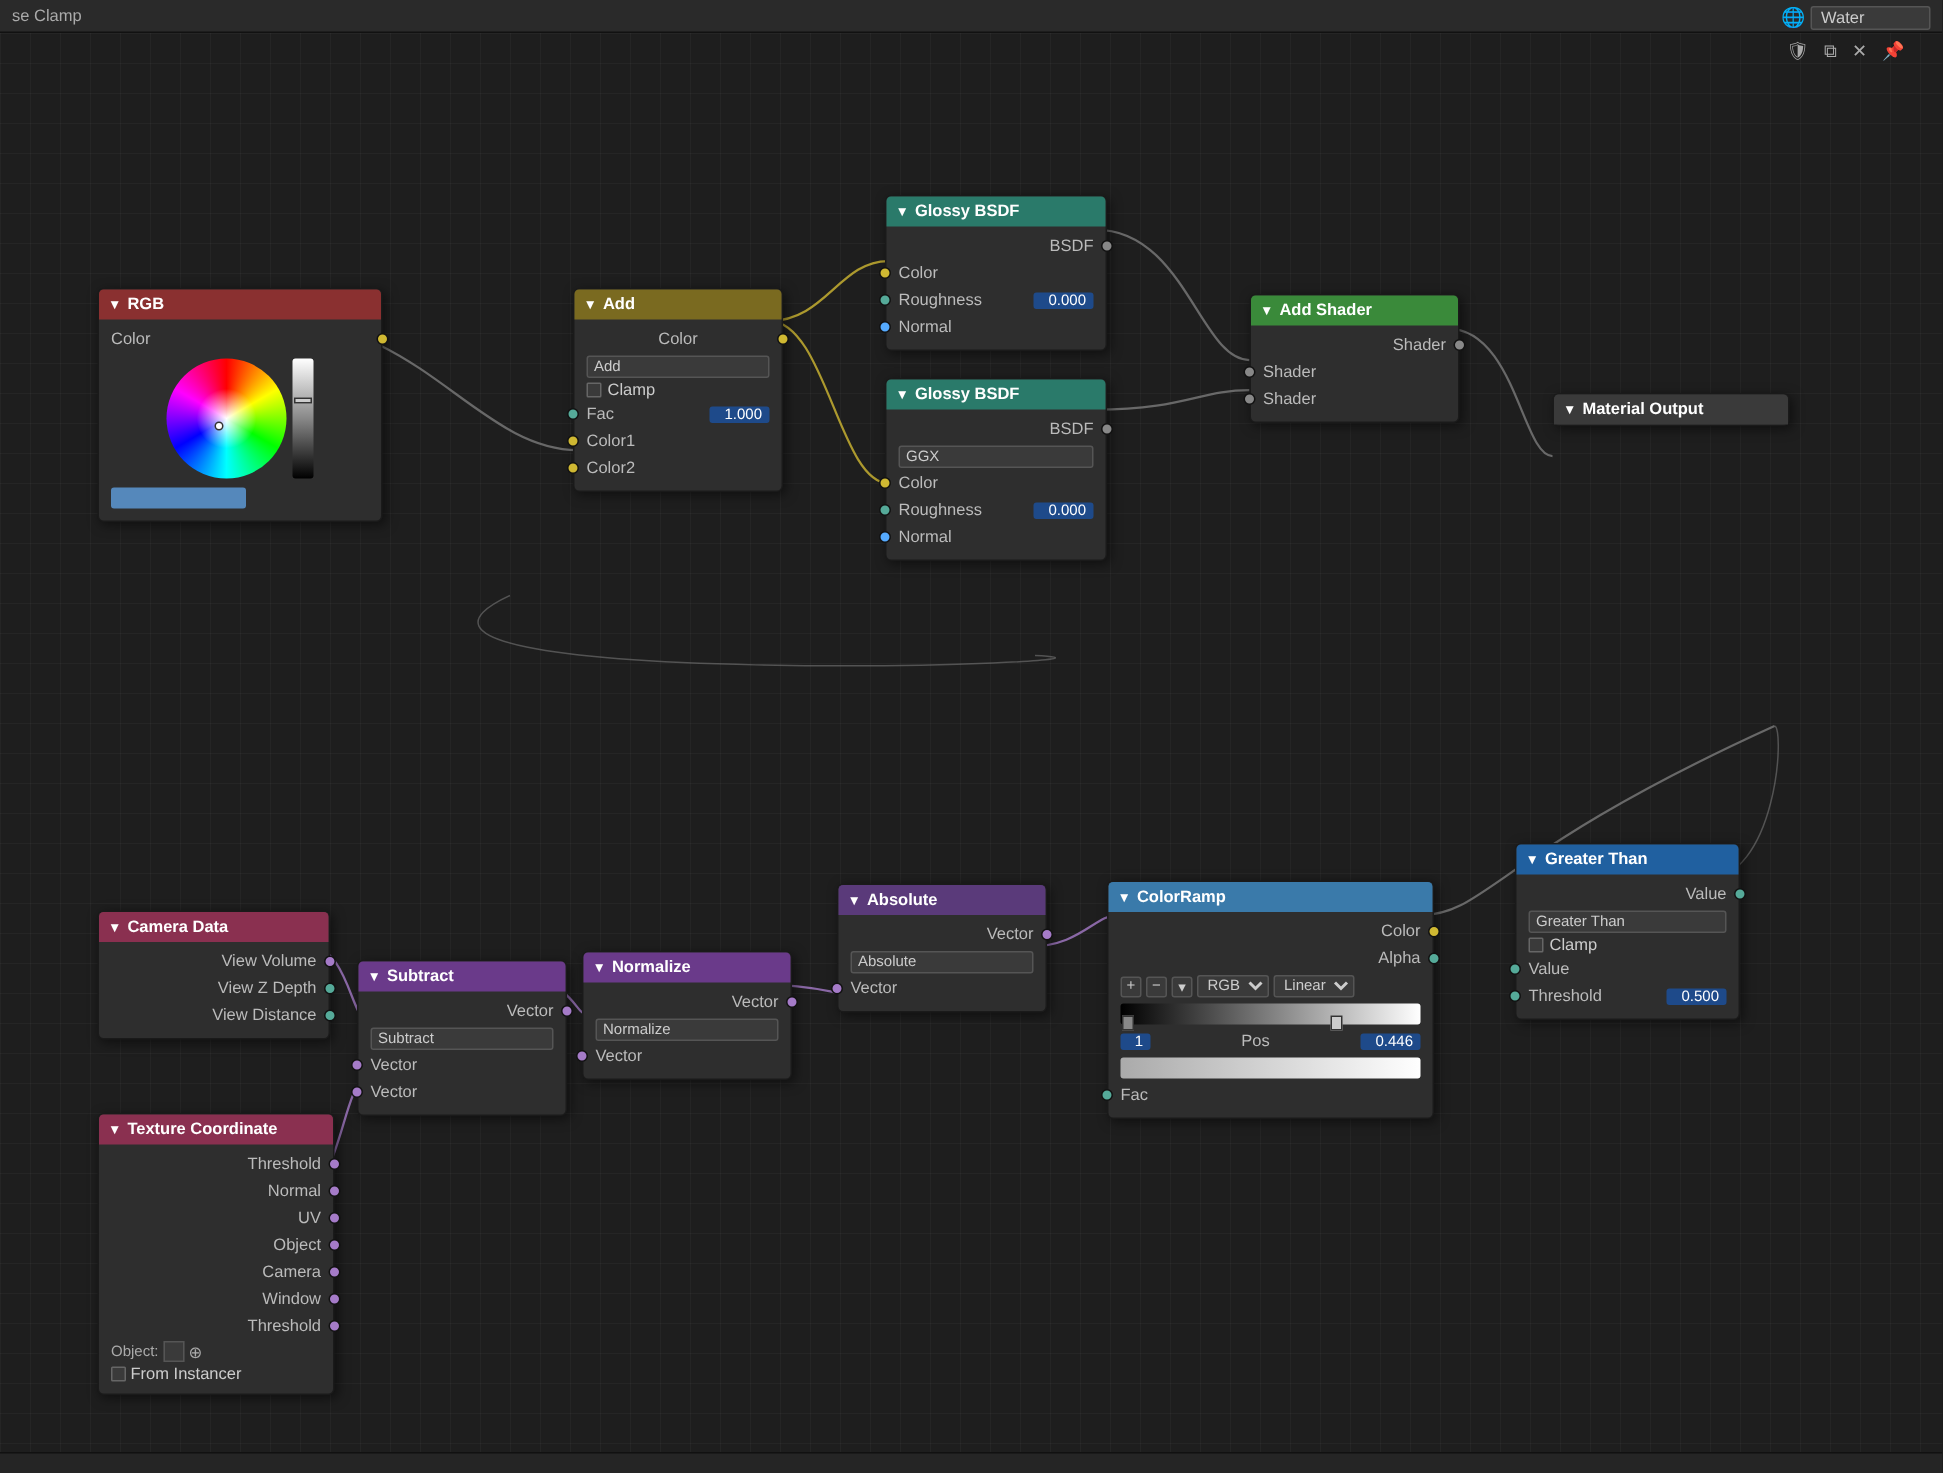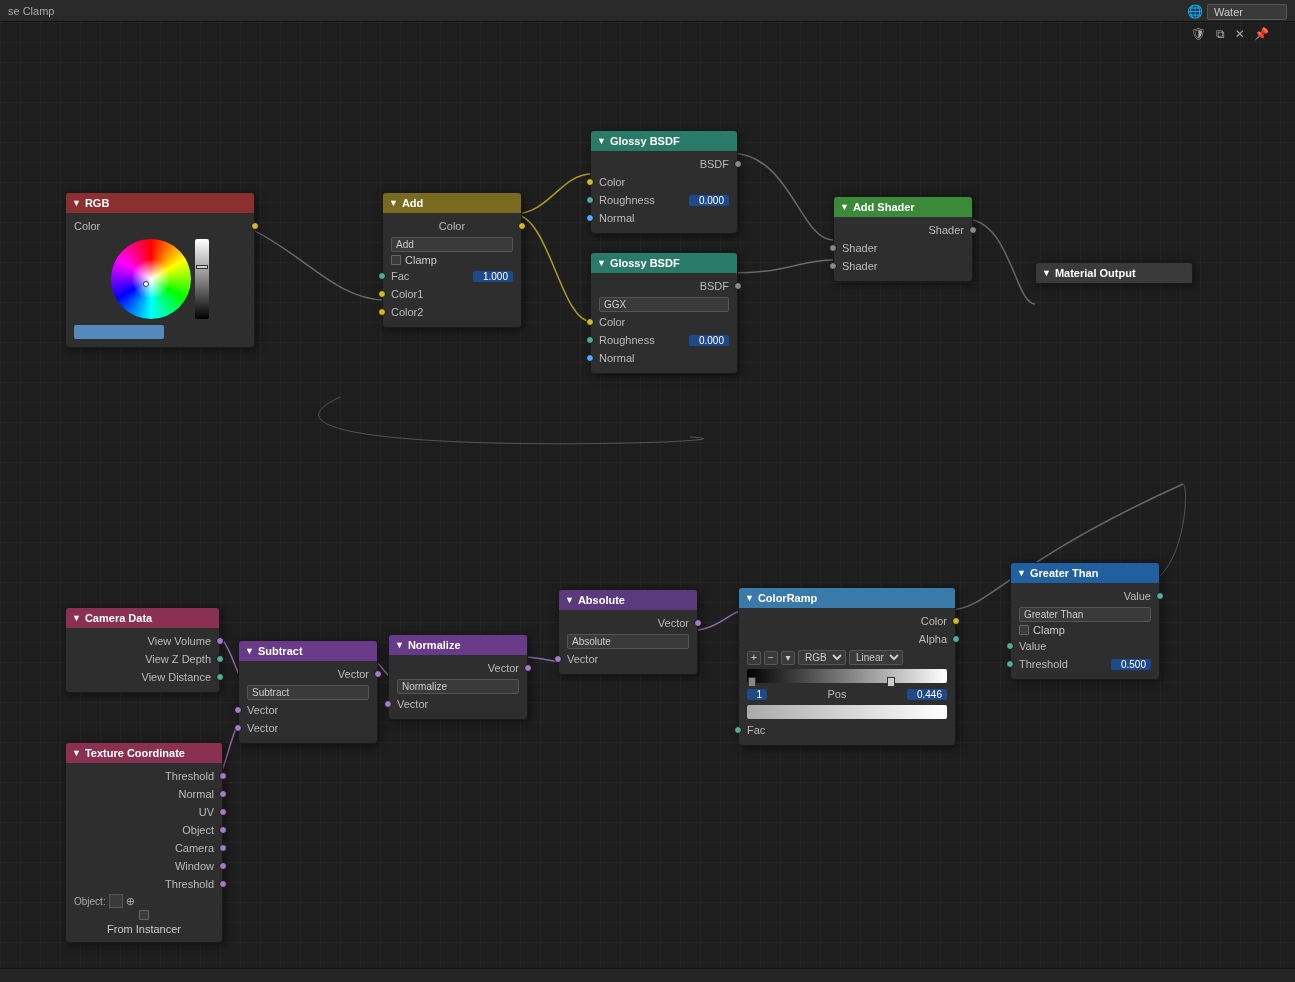--- a/index.html
+++ b/index.html
@@ -300,21 +300,20 @@
       border: 1px solid #555;
       width: 14px; height: 14px;
       flex-shrink: 0;
     }
     .obj-icon { color: #aaa; font-size: 11px; cursor: pointer; }
     .from-instancer {
       display: flex;
       align-items: center;
       gap: 3px;
       padding: 1px 8px;
-      flex-direction: column;
     }
 
     
     .bottom-bar {
       position: absolute;
       bottom: 0; left: 0; right: 0;
       height: 14px;
       background: #252525;
       border-top: 1px solid #111;
     }

